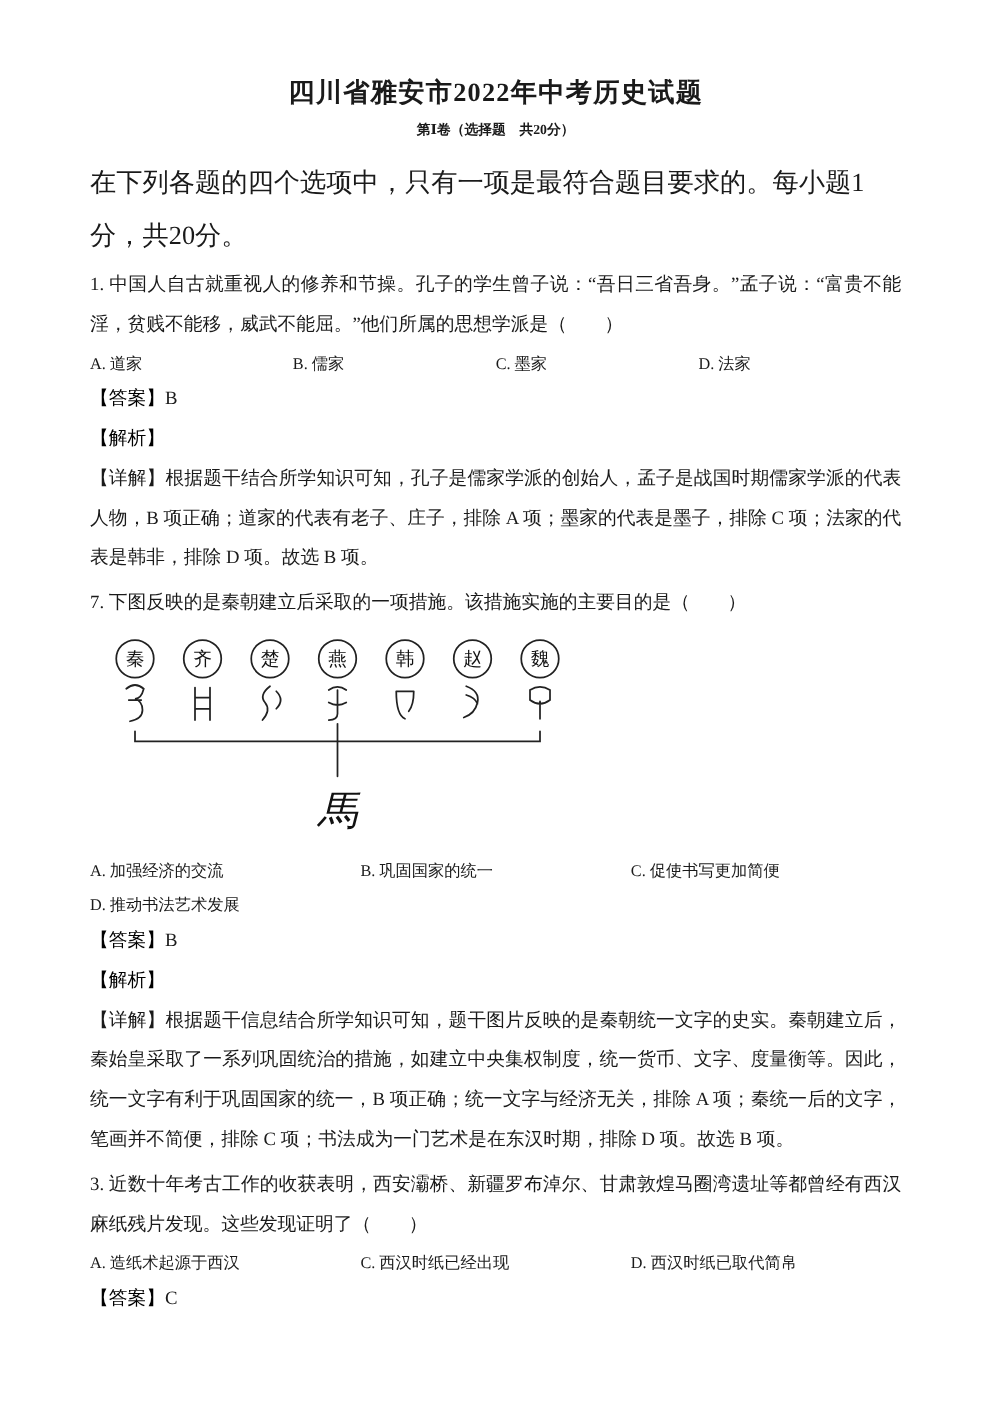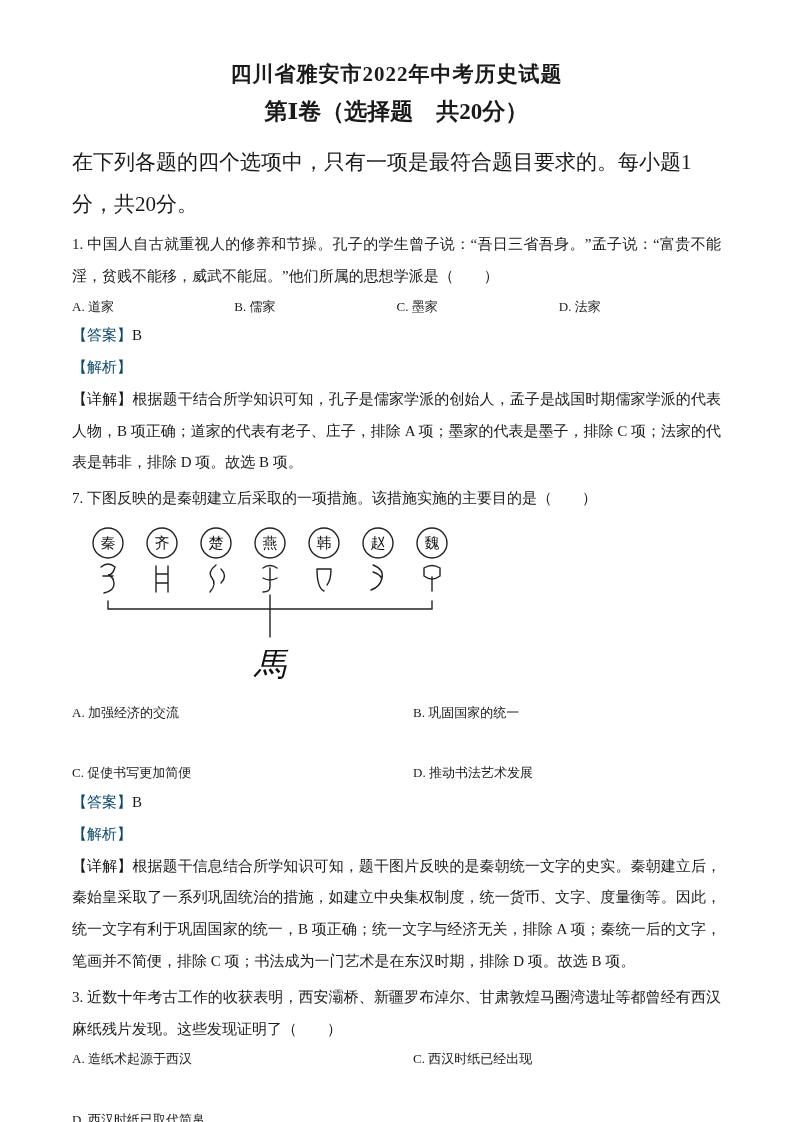--- a/index.html
+++ b/index.html
@@ -13,21 +13,21 @@
   .page { padding: 50px 72px 40px 72px; }
 
   .title {
     font-size: 21px;
     font-weight: 700;
     text-align: center;
     margin: 10px 0 2px 0;
     letter-spacing: 1px;
   }
   .section-title {
-    font-size: 23px;
+    font-size: 11px;
     font-weight: 700;
     text-align: center;
     margin: 8px 0 14px 0;
   }
   .instruction {
     font-size: 21px;
     font-weight: 400;
     line-height: 2.0;
     margin: 4px 0 2px 0;
   }
@@ -41,24 +41,24 @@
     text-align: justify;
   }
 
   .options {
     display: grid;
     font-size: 13px;
     line-height: 2.12;
     margin: 0;
   }
   .cols4 { grid-template-columns: repeat(4, 1fr); }
-  .cols2 { grid-template-columns: 1fr 1fr; gap: 33px; }
+  .cols2 { grid-template-columns: 1fr 1fr 1fr; }
   .option { white-space: nowrap; }
 
-  .blue-label { color: #0c4a6e; }
+  .blue-label { color: #000000; }
 
   .figure-wrap {
     margin: 10px 0 6px 6px;
     width: 400px;
   }
   .figure-wrap svg { display: block; }
   .state-char {
     font-family: "Liberation Serif", "DejaVu Serif", serif;
     font-size: 15px;
   }

